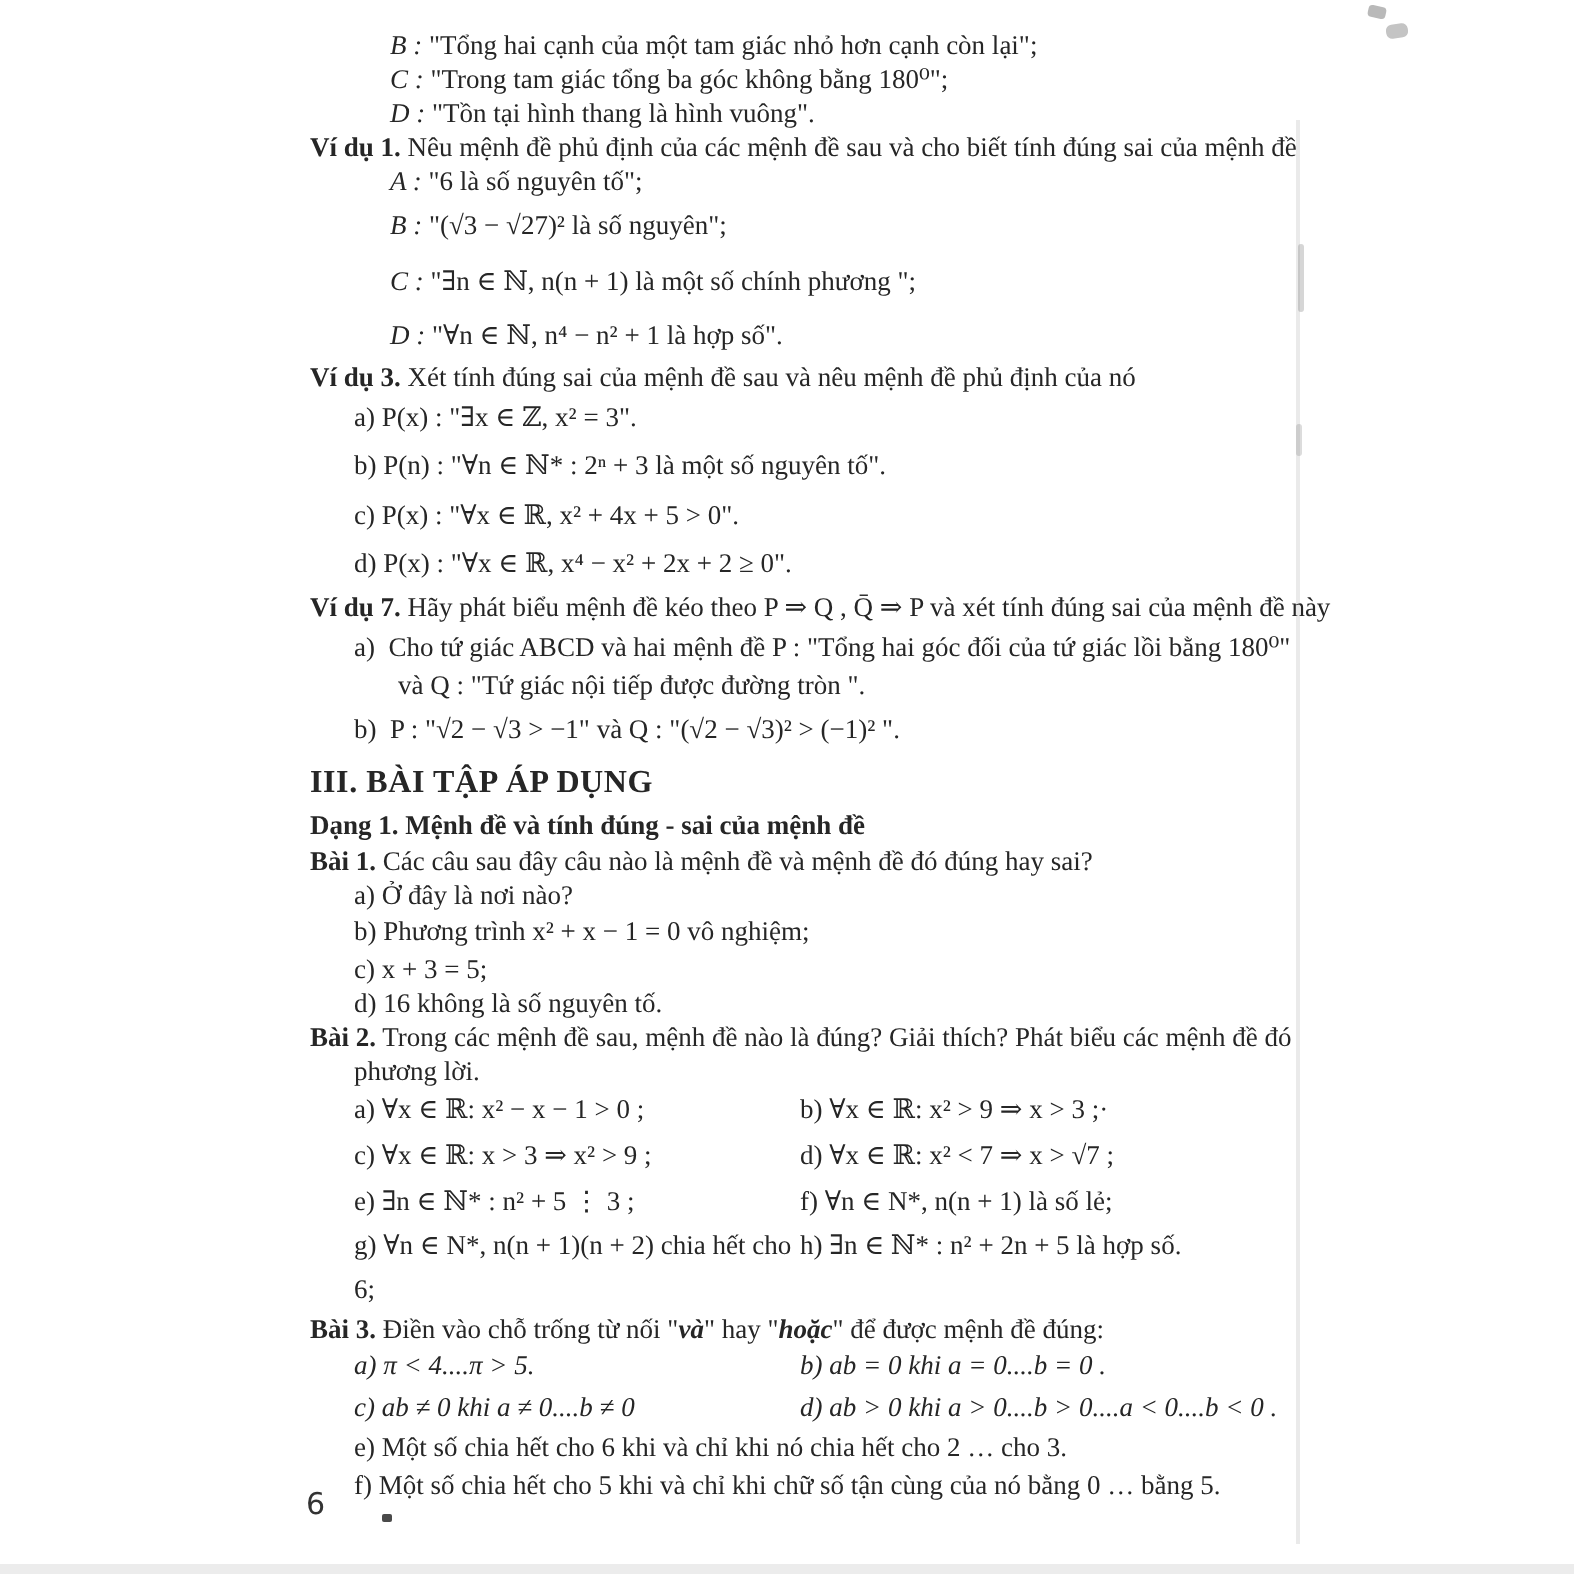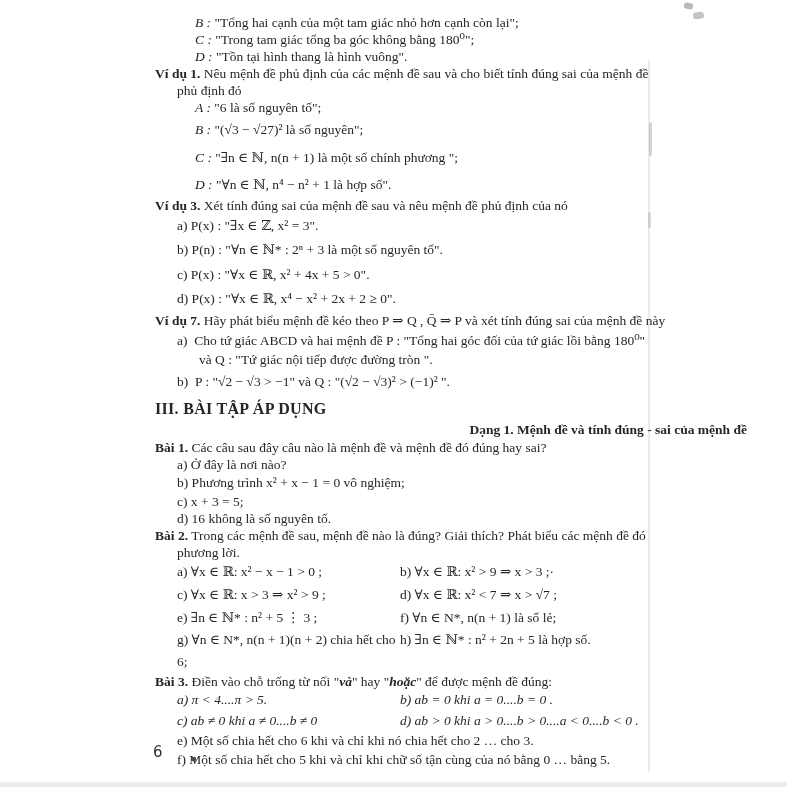--- a/index.html
+++ b/index.html
@@ -20,21 +20,21 @@
   .l{min-height:17px;line-height:17px;white-space:nowrap;}
   .lf{line-height:25px;min-height:25px;}        
   .lf2{line-height:28px;min-height:28px;}
   .lf3{line-height:23px;min-height:23px;}
   .ind{padding-left:22px;}
   .ind2{padding-left:40px;}
   .ind3{padding-left:44px;}
   .b{font-weight:bold;}
   .it{font-style:italic;}
   .sec-title{font-size:16px;font-weight:bold;line-height:25px;min-height:25px;letter-spacing:.3px;}
-  .dang{font-weight:bold;line-height:18px;min-height:18px;text-align:right;}
+  .dang{font-weight:bold;line-height:18px;min-height:18px;}
   .row{display:flex;line-height:22px;min-height:22px;}
   .row .ca{width:223px;flex:0 0 223px;}
   .row .cb{flex:1;}
   .row3{display:flex;line-height:20px;min-height:20px;}
   .row3 .ca{width:223px;flex:0 0 223px;}
   .row3 .cb{flex:1;}
   .mit{font-style:italic;}
   .footer-num{
     position:absolute;left:153px;top:743px;
     font-family:"DejaVu Sans","Liberation Sans",sans-serif;
@@ -54,21 +54,20 @@
 
 <div class="page">
 
   <div class="content">
 
     <div class="l ind2"><span class="it">B :</span> <span>"Tổng hai cạnh của một tam giác nhỏ hơn cạnh còn lại";</span></div>
     <div class="l ind2"><span class="it">C :</span> <span>"Trong tam giác tổng ba góc không bằng 180⁰";</span></div>
     <div class="l ind2"><span class="it">D :</span> <span>"Tồn tại hình thang là hình vuông".</span></div>
 
     <div class="l"><span class="b">Ví dụ 1.</span> <span>Nêu mệnh đề phủ định của các mệnh đề sau và cho biết tính đúng sai của mệnh đề</span></div>
-    <div class="l ind">phủ định đó</div>
     <div class="l ind2"><span class="it">A :</span> <span>"6 là số nguyên tố";</span></div>
     <div class="l ind2 lf2"><span class="it">B :</span> <span>"(√3 − √27)² là số nguyên";</span></div>
     <div class="l ind2 lf2"><span class="it">C :</span> <span>"∃n ∈ ℕ, n(n + 1) là một số chính phương ";</span></div>
     <div class="l ind2 lf"><span class="it">D :</span> <span>"∀n ∈ ℕ, n⁴ − n² + 1 là hợp số".</span></div>
 
     <div class="l"><span class="b">Ví dụ 3.</span> <span>Xét tính đúng sai của mệnh đề sau và nêu mệnh đề phủ định của nó</span></div>
     <div class="l ind lf3">a) P(x) : "∃x ∈ ℤ, x² = 3".</div>
     <div class="l ind lf">b) P(n) : "∀n ∈ ℕ* : 2ⁿ + 3 là một số nguyên tố".</div>
     <div class="l ind lf">c) P(x) : "∀x ∈ ℝ, x² + 4x + 5 &gt; 0".</div>
     <div class="l ind lf3">d) P(x) : "∀x ∈ ℝ, x⁴ − x² + 2x + 2 ≥ 0".</div>

